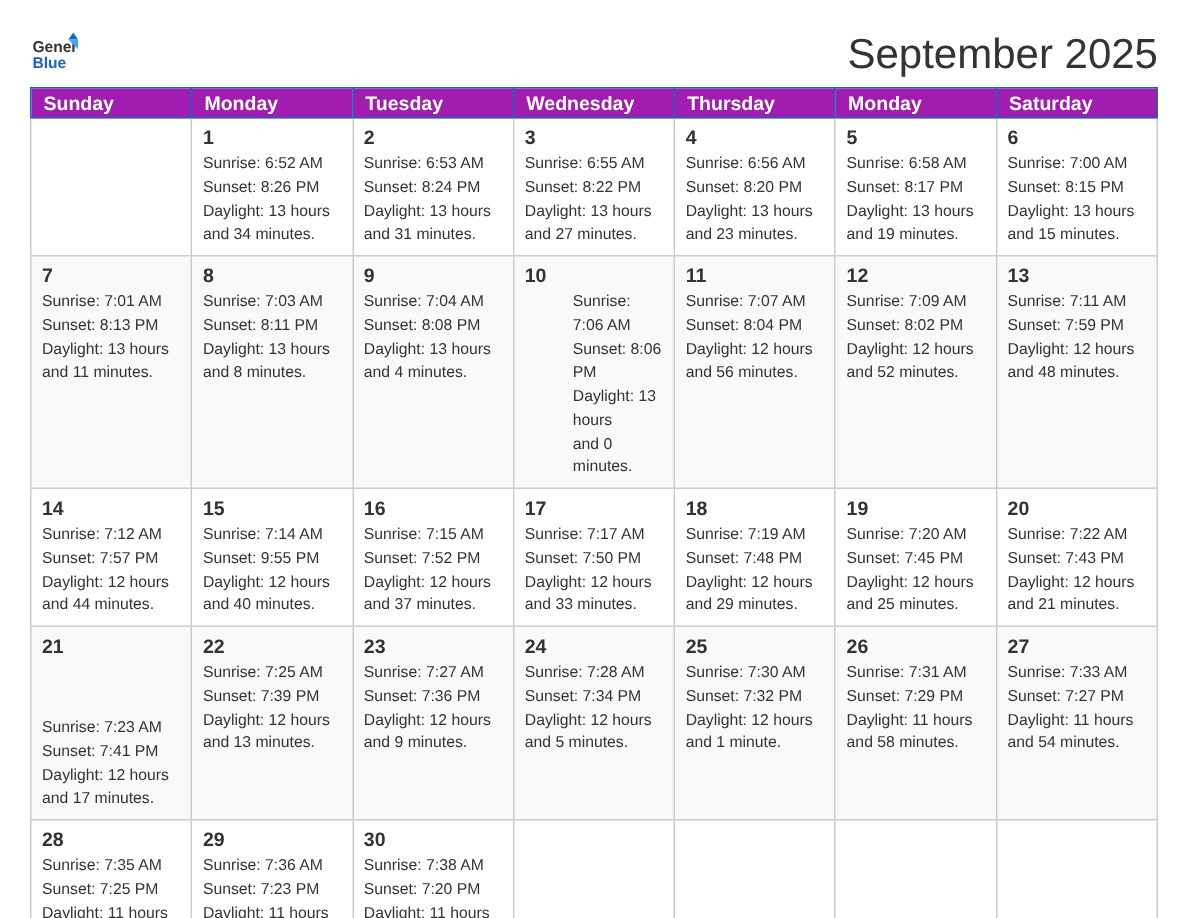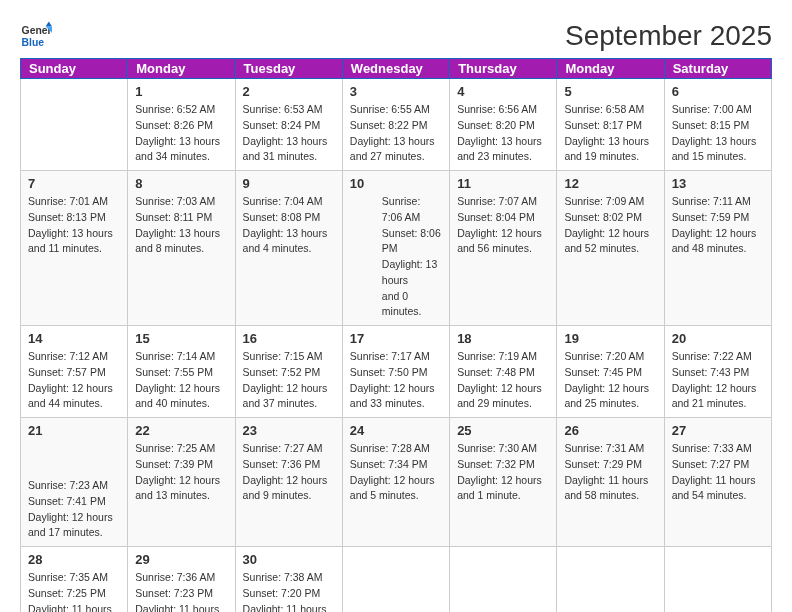--- a/index.html
+++ b/index.html
@@ -212,21 +212,21 @@
         <td>
           <span class="day-number">14</span>
           <div class="day-info" style="white-space: pre-line;">Sunrise: 7:12 AM
 Sunset: 7:57 PM
 Daylight: 12 hours
 and 44 minutes.</div>
         </td>
         <td>
           <span class="day-number">15</span>
           <div class="day-info" style="white-space: pre-line;">Sunrise: 7:14 AM
-Sunset: 7:55 PM
+Sunset: 9:55 PM
 Daylight: 12 hours
 and 40 minutes.</div>
         </td>
         <td>
           <span class="day-number">16</span>
           <div class="day-info" style="white-space: pre-line;">Sunrise: 7:15 AM
 Sunset: 7:52 PM
 Daylight: 12 hours
 and 37 minutes.</div>
         </td>

